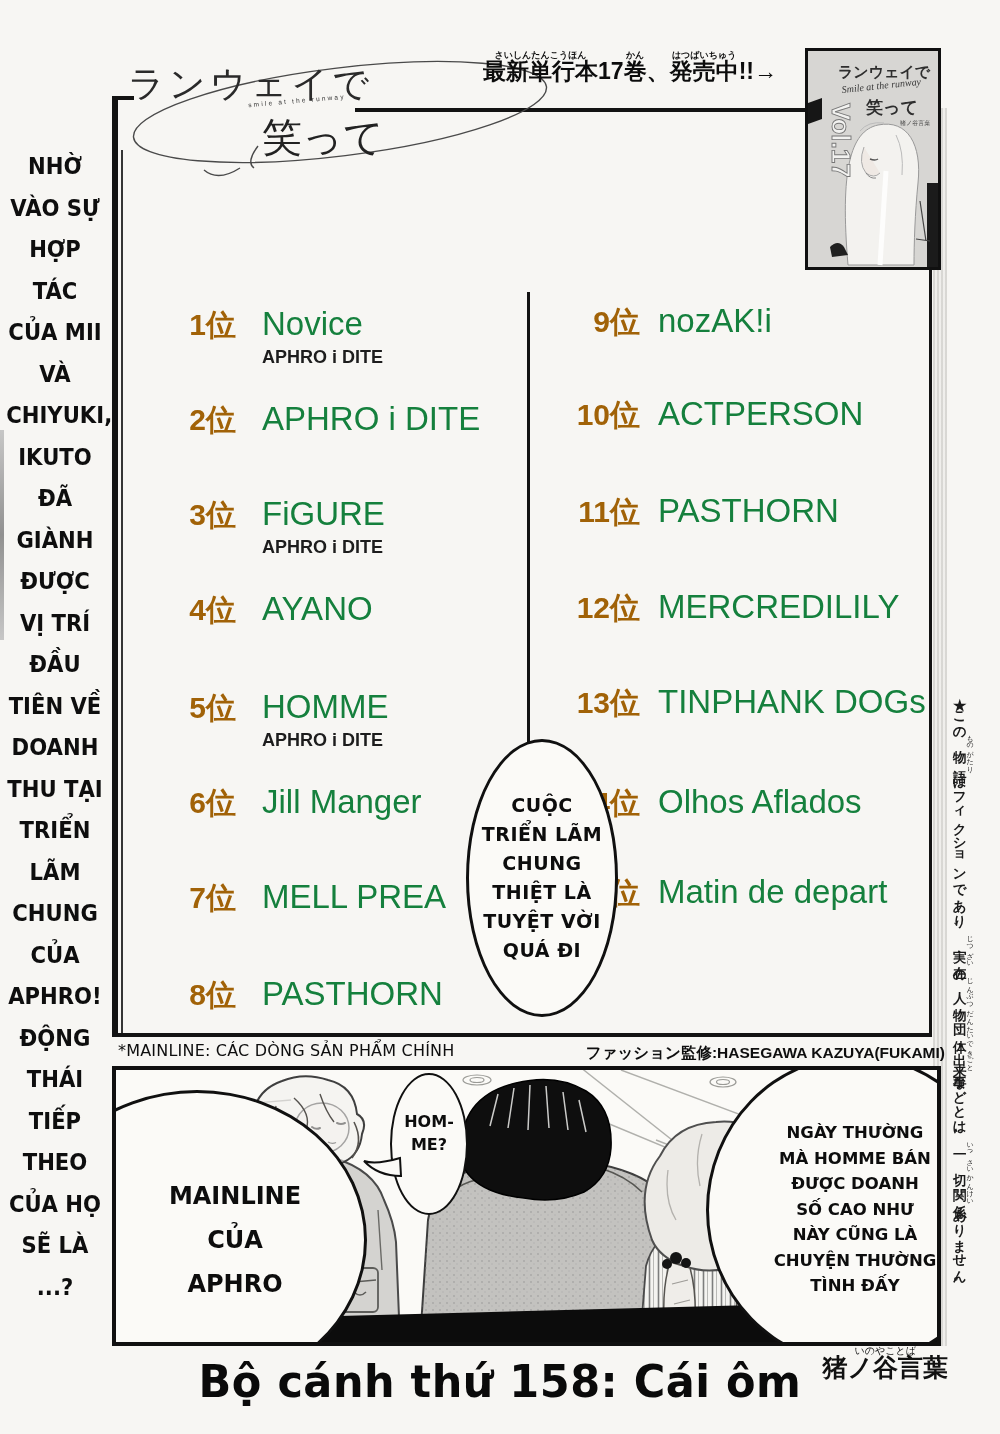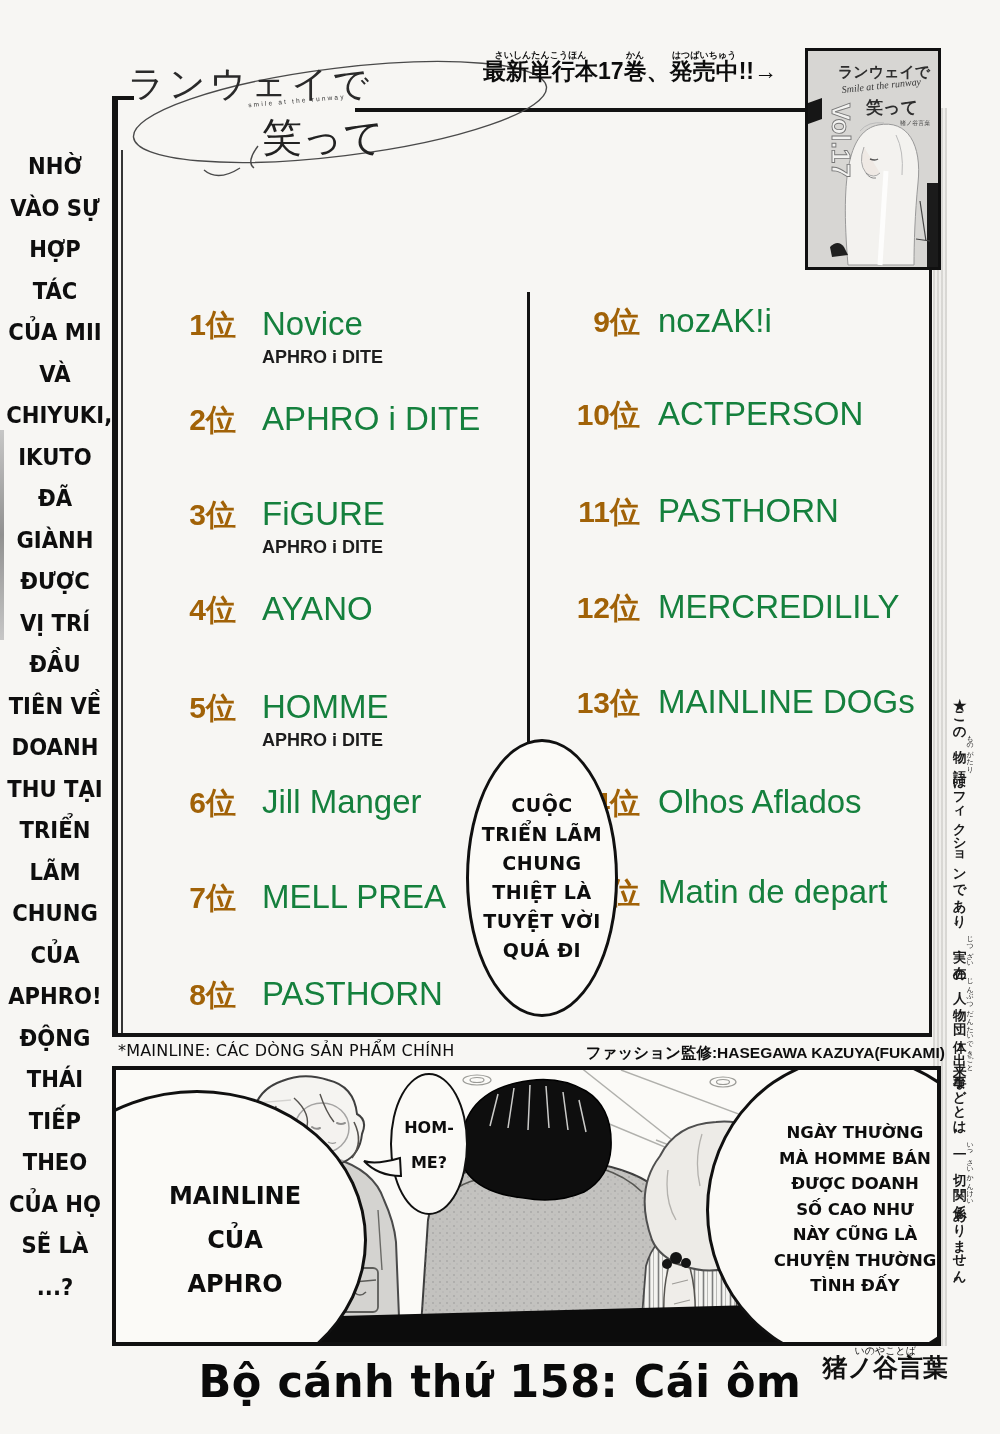--- a/index.html
+++ b/index.html
@@ -142,21 +142,21 @@
     <div class="rrow" style="top:783px"><span class="rk">6位</span><span class="nm">Jill Manger</span></div>
     <div class="rrow" style="top:878px"><span class="rk">7位</span><span class="nm">MELL PREA</span></div>
     <div class="rrow" style="top:975px"><span class="rk">8位</span><span class="nm">PASTHORN</span></div>
   </div>
 
   <div class="col colR" style="left:540px;top:0;width:400px">
     <div class="rrow" style="top:302px"><span class="rk">9位</span><span class="nm">nozAK!i</span></div>
     <div class="rrow" style="top:395px"><span class="rk">10位</span><span class="nm">ACTPERSON</span></div>
     <div class="rrow" style="top:492px"><span class="rk">11位</span><span class="nm">PASTHORN</span></div>
     <div class="rrow" style="top:588px"><span class="rk">12位</span><span class="nm">MERCREDILILY</span></div>
-    <div class="rrow" style="top:683px"><span class="rk">13位</span><span class="nm">MAINLINE DOGs</span></div>
+    <div class="rrow" style="top:683px"><span class="rk">13位</span><span class="nm">TINPHANK DOGs</span></div>
     <div class="rrow" style="top:783px"><span class="rk">14位</span><span class="nm">Olhos Aflados</span></div>
     <div class="rrow" style="top:873px"><span class="rk">15位</span><span class="nm">Matin de depart</span></div>
   </div>
 
   <div class="bubble" style="left:466px;top:739px;width:152px;height:278px;z-index:5"></div>
   <div class="btxt pre" style="left:466px;top:739px;width:152px;height:278px;z-index:6;display:flex;align-items:center;justify-content:center;font-size:19px;line-height:29px;letter-spacing:.5px">CUỘC
 TRIỂN LÃM
 CHUNG
 THIỆT LÀ
 TUYỆT VỜI
@@ -243,21 +243,21 @@
 
     <div class="bubble" style="left:-89px;top:20px;width:340px;height:300px;border-width:3.5px;z-index:2"></div>
     <div class="btxt pre" style="left:14px;top:104px;width:210px;font-size:24px;line-height:44px;z-index:3">MAINLINE
 CỦA
 APHRO</div>
 
     <div class="bubble" style="left:274px;top:3px;width:78px;height:142px;border-width:2.5px;z-index:2"></div>
     <svg width="50" height="36" viewBox="0 0 50 36" style="position:absolute;left:240px;top:82px;z-index:3">
       <path d="M44,6 Q20,13 8,9 Q22,24 45,24 Z" fill="#fbfaf7" stroke="#101010" stroke-width="2"></path>
     </svg>
-    <div class="btxt pre" style="left:274px;top:40px;width:78px;font-size:16px;line-height:35px;z-index:4">HOM-
+    <div class="btxt pre" style="left:274px;top:40px;width:78px;font-size:16px;line-height:23px;z-index:4">HOM-
 ME?</div>
 
     <div class="bubble" style="left:590px;top:-15px;width:300px;height:310px;border-width:3.5px;z-index:2"></div>
     <div class="btxt pre" style="left:616px;top:50px;width:246px;font-size:16.5px;line-height:25.5px;z-index:3">NGÀY THƯỜNG
 MÀ HOMME BÁN
 ĐƯỢC DOANH
 SỐ CAO NHƯ
 NÀY CŨNG LÀ
 CHUYỆN THƯỜNG
 TÌNH ĐẤY</div>

